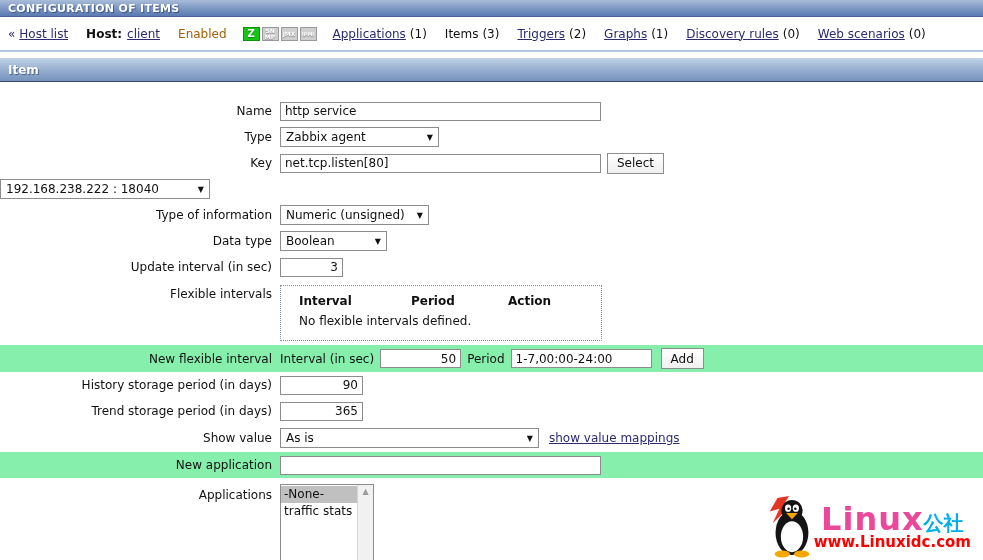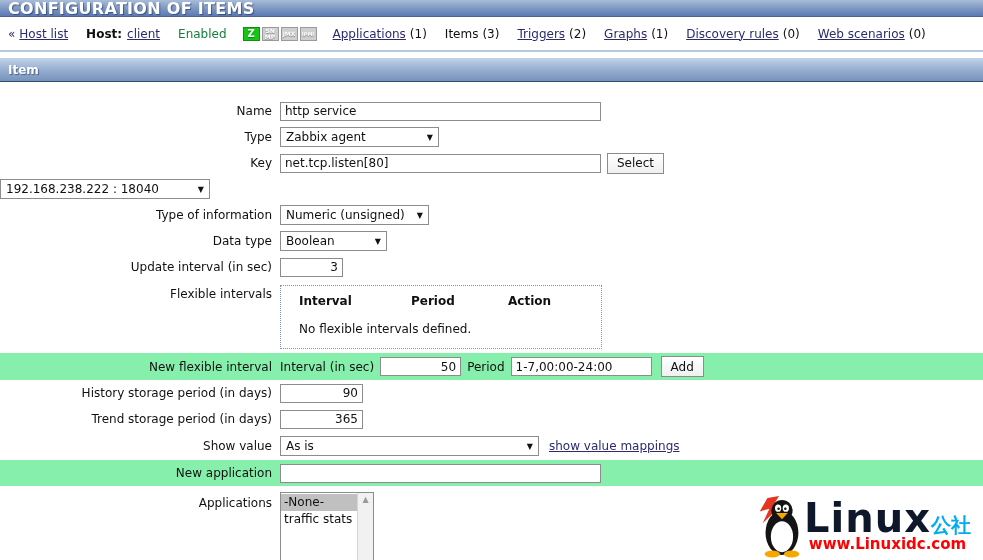--- a/index.html
+++ b/index.html
@@ -7,34 +7,34 @@
     font-family:"DejaVu Sans","Liberation Sans",sans-serif; font-size:12px; color:#111; }
 
   
   .topbar {
     height:17px; padding:1px 8px 0;
     background:linear-gradient(to bottom,#a9bcd9 0%,#7b96c2 55%,#5c7ab2 100%);
     border-bottom:1px solid #4a6393;
     display:flex; align-items:center;
   }
   .topbar .title {
-    color:#fff; font-weight:bold; font-size:16px; letter-spacing:.3px;
+    color:#fff; font-weight:bold; font-size:11px; letter-spacing:.3px;
     text-shadow:1px 1px 1px rgba(20,40,80,.55);
   }
 
   
   .navbar {
     height:35px; background:#fff; border-bottom:2px solid #b3c8e2;
     display:flex; align-items:center; padding:0 8px; white-space:nowrap;
   }
   .navbar .seg { margin-right:16px; display:flex; align-items:center; }
   a.lnk { color:#2b2b6e; text-decoration:underline; cursor:pointer; }
   .bold { font-weight:bold; }
   .count { color:#111; margin-left:4px; }
-  .status-enabled { color:#15803d; }
+  .status-enabled { color:#a16207; }
   .guillemet { color:#2b2b6e; margin-right:4px; }
 
   .agent-icons { display:flex; gap:2px; margin-right:16px; }
   .aicon {
     width:17px; height:14px; display:flex; align-items:center; justify-content:center;
     font-weight:bold; color:#fff; text-shadow:0 1px 1px rgba(0,0,0,.35);
     border:1px solid #9a9a9a; background:#cfcfcf; font-size:6px; line-height:6px;
     text-align:center; flex-direction:column;
   }
   .aicon.active { background:#15c615; border-color:#0b930b; font-size:10px; }
@@ -78,21 +78,21 @@
     font-family:inherit; font-size:12px; color:#111;
     height:21px; padding:0 9px; cursor:pointer;
   }
 
   .flexbox {
     width:322px; border:1px dotted #7d8fc0; padding:8px 0 12px; margin-top:3px;
   }
   .flexbox .hdr { display:flex; padding-left:18px; font-weight:bold; }
   .flexbox .hdr .c1 { width:112px; }
   .flexbox .hdr .c2 { width:97px; }
-  .flexbox .empty { padding-left:18px; margin-top:14px; }
+  .flexbox .empty { padding-left:18px; margin-top:6px; }
 
   .greenrow { background:#86efac; }
   .mt4 { margin-top:4px; }
 
   .listbox {
     width:94px; height:90px; border:1px solid #8c8c8c; background:#fff;
     display:flex; position:relative; overflow:hidden;
   }
   .listbox .opts { flex:1; padding-top:1px; }
   .listbox .opt { padding:1px 3px; line-height:15px; cursor:default; }
@@ -105,21 +105,21 @@
 
   .apps-row { margin-top:6px; align-items:flex-start; }
   .apps-row .flabel { padding-top:4px; }
 
   
   .watermark {
     position:absolute; right:12px; bottom:2px; display:flex; align-items:center;
   }
   .wm-text { display:flex; flex-direction:column; align-items:center; margin-left:-6px; }
   .wm-line1 { display:flex; align-items:baseline; }
-  .wm-brand { color:#0f172a; font-weight:bold; font-size:40px; line-height:30px; letter-spacing:1px; }
+  .wm-brand { color:#ec4899; font-weight:bold; font-size:32px; line-height:30px; letter-spacing:1px; }
   .wm-suffix { color:#00aeef; font-weight:bold; font-size:20px; }
   .wm-url { color:#ff0000; font-weight:bold; font-size:15px; line-height:15px; margin-top:-2px; }
 </style>
 </head>
 <body>
 
 <div class="topbar">
   <span class="title">CONFIGURATION OF ITEMS</span>
 </div>
 

